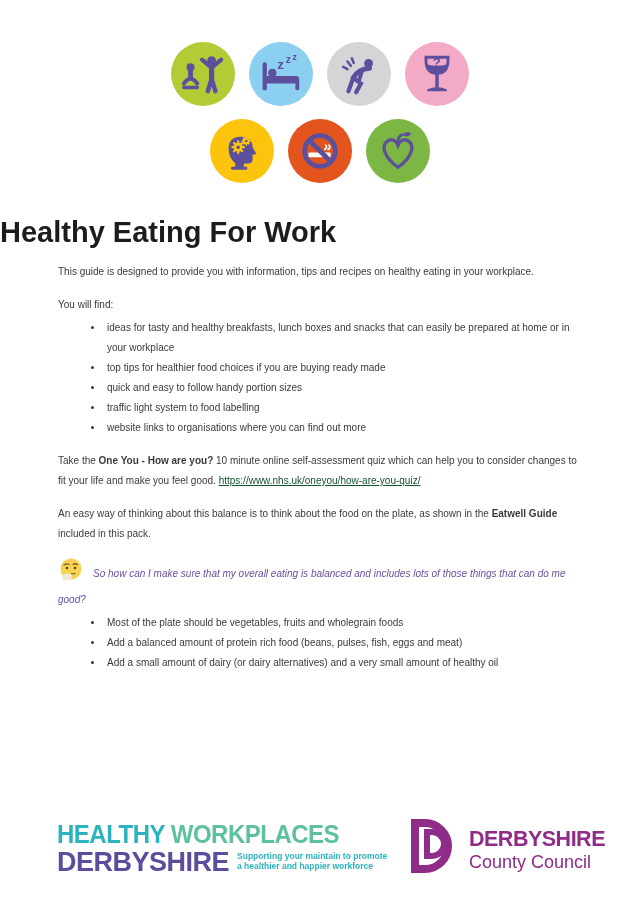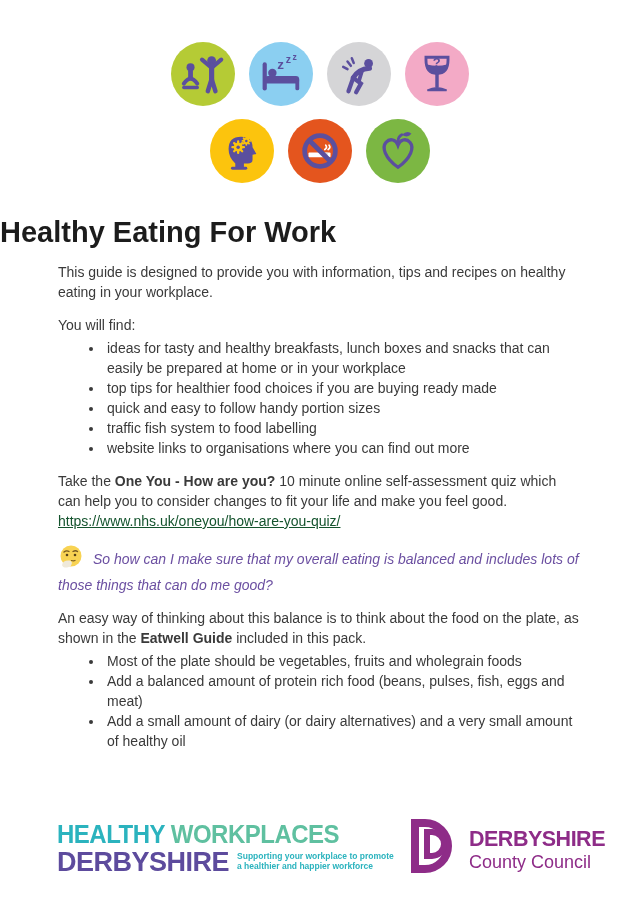--- a/index.html
+++ b/index.html
@@ -16,21 +16,21 @@
   .icon-circle {
     width:64px; height:64px; border-radius:50%;
     display:flex; align-items:center; justify-content:center; flex:0 0 auto;
   }
   .icon-circle svg { display:block; }
   
   .title {
     margin-top:33px; text-align:left; font-size:29px; font-weight:bold; color:#1c1c1c;
     letter-spacing:0px;
   }
-  .body-text { margin:0 58px; font-size:14px; line-height:20px; }
+  .body-text { margin:0 58px; font-size:10px; line-height:20px; }
   p.para { margin-top:13px; }
   p.indent-sm { padding-left:5px; }
   ul.bullets { margin:3px 0 0 0; padding-left:46px; }
   ul.bullets li { padding-left:3px; line-height:20px; }
   .bold { font-weight:bold; }
   a.quiz-link { color:#14532d; text-decoration:underline; }
   .question { margin-top:14px; color:#6b4fa1; font-style:italic; }
   .question .emoji { display:inline-block; vertical-align:-6px; margin-right:9px; }
   
   .footer { position:absolute; left:0; top:818px; width:640px; height:87px; }
@@ -150,57 +150,57 @@
   <div class="body-text">
 
     <p class="para">This guide is designed to provide you with information, tips and recipes on healthy eating in your workplace.</p>
 
     <p class="para">You will find:</p>
 
     <ul class="bullets">
       <li>ideas for tasty and healthy breakfasts, lunch boxes and snacks that can easily be prepared at home or in your workplace</li>
       <li>top tips for healthier food choices if you are buying ready made</li>
       <li>quick and easy to follow handy portion sizes</li>
-      <li>traffic fish system to food labelling</li>
+      <li>traffic light system to food labelling</li>
       <li>website links to organisations where you can find out more</li>
     </ul>
 
 
     <p class="para"><span>Take the </span><span class="bold">One You - How are you?</span><span> 10 minute online self-assessment quiz which can help you to consider changes to fit your life and make you feel good.  </span> <a class="quiz-link" href="#">https://www.nhs.uk/oneyou/how-are-you-quiz/</a></p>
+
+    <p class="para"><span>An easy way of thinking about this balance is to think about the food on the plate, as shown in the </span><span class="bold">Eatwell Guide</span><span> included in this pack.</span></p>
 
     <p class="para question"><span class="emoji"><svg width="26" height="26" viewBox="0 0 26 26">
             <circle cx="13" cy="12" r="10.5" fill="#f8d353"></circle>
             <path d="M6,8 q2.5,-2 5,-0.5" stroke="#7a5c22" stroke-width="1.4" fill="none" stroke-linecap="round"></path>
             <path d="M15,7.5 q2.5,-1.5 4.5,0" stroke="#7a5c22" stroke-width="1.4" fill="none" stroke-linecap="round"></path>
             <circle cx="9" cy="11" r="1.3" fill="#59431a"></circle>
             <circle cx="17" cy="11" r="1.3" fill="#59431a"></circle>
             <ellipse cx="9" cy="20" rx="5" ry="3.4" fill="#efe9da" transform="rotate(-18 9 20)"></ellipse>
             <path d="M13.5,16.5 q2,0.8 3.5,0" stroke="#7a5c22" stroke-width="1.2" fill="none" stroke-linecap="round"></path>
           </svg></span><span>So how can I make sure that my overall eating is balanced and includes lots of those things that can do me good?</span></p>
 
-    <p class="para"><span>An easy way of thinking about this balance is to think about the food on the plate, as shown in the </span><span class="bold">Eatwell Guide</span><span> included in this pack.</span></p>
-
     <ul class="bullets">
       <li>Most of the plate should be vegetables, fruits and wholegrain foods</li>
       <li>Add a balanced amount of protein rich food (beans, pulses, fish, eggs and meat)</li>
       <li>Add a small amount of dairy (or dairy alternatives) and a very small amount of healthy oil</li>
     </ul>
   </div>
 
   <div class="footer">
 
     <div class="hw-logo">
       <div class="hw-line1">
         <span style="color:#2bb3be;">HEALTHY</span>
         <span style="color:#5fc0a0;">WORKPLACES</span>
       </div>
       <div class="hw-line2">
         <span class="hw-derbyshire" style="color:#5d4b9d;">DERBYSHIRE</span>
         <span class="hw-tagline" style="color:#2bb3be;">
-          <span>Supporting your workplace to promote</span><br>
+          <span>Supporting your maintain to promote</span><br>
           <span>a healthier and happier workforce</span>
         </span>
       </div>
     </div>
 
     <div class="dcc-logo">
       <span>
         <svg width="58" height="56" viewBox="0 0 58 56">
           <path d="M10,5 h10 a23,23 0 0 1 0,46 h-10 z" fill="none" stroke="#8e2c88" stroke-width="8"></path>
           <path d="M22,14 h5 a12,12 0 0 1 0,24 h-5 z" fill="none" stroke="#8e2c88" stroke-width="6"></path>

